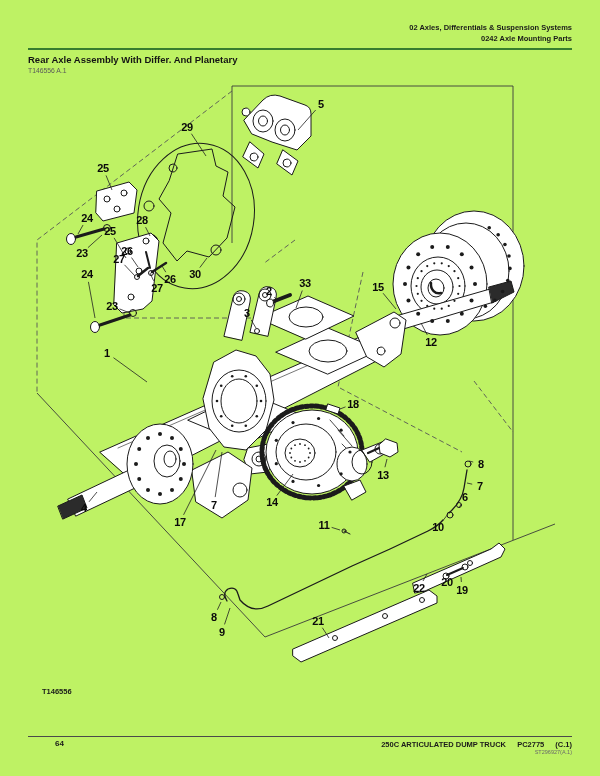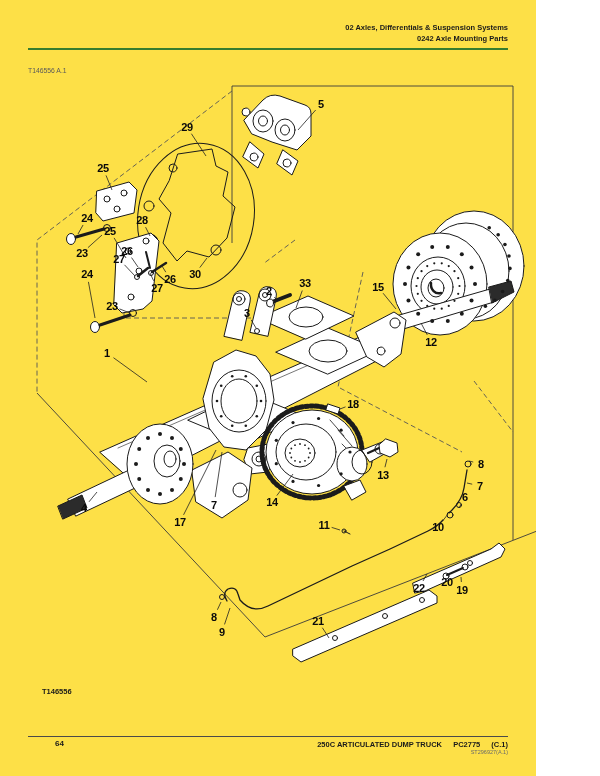--- a/index.html
+++ b/index.html
@@ -1,17 +1,17 @@
 <!DOCTYPE html>
 <html><head>
 <meta charset="utf-8">
 <style>
   html,body{margin:0;padding:0;background:#fff;}
   .page{
-    position:relative;width:536px;height:776px;background:#fde047;overflow:hidden;
+    position:relative;width:600px;height:776px;background:#bef264;overflow:hidden;
     font-family:"Liberation Sans",sans-serif;color:#111;
   }
   .hdr-right{position:absolute;top:23px;right:28px;text-align:right;font-weight:bold;font-size:7.5px;line-height:1.4;color:#1a1a1a;}
   .hdr-rule{position:absolute;left:28px;right:28px;top:48px;height:2px;}
   .page-title{position:absolute;left:28px;top:54px;font-weight:bold;font-size:9.5px;color:#141414;}
   .fig-ref{position:absolute;left:28px;top:67px;font-size:6.8px;color:#5a5a5a;}
   .fig-label{position:absolute;left:42px;top:687px;font-weight:bold;font-size:7.5px;color:#1a1a1a;}
   .ftr-rule{position:absolute;left:28px;right:28px;top:736px;height:1px;background:#4a4a4a;}
   .page-num{position:absolute;left:28px;top:739px;font-weight:bold;font-size:8px;color:#1a1a1a;padding-left:27px;}
   .ftr-right{position:absolute;right:28px;top:740px;font-weight:bold;font-size:7.5px;color:#1a1a1a;white-space:nowrap;}
@@ -30,20 +30,21 @@
 <body>
 
 <div class="page">
 
   <div class="hdr-right">
     <div>02 Axles, Differentials &amp; Suspension Systems</div>
     <div>0242 Axle Mounting Parts</div>
   </div>
   <div class="hdr-rule" id="hdr-rule" style="background: rgb(55, 125, 46);"></div>
 
+  <div class="page-title">Rear Axle Assembly With Differ. And Planetary</div>
   <div class="fig-ref">T146556 A.1</div>
 
   <div class="diagram-layer">
     <svg class="diagram" width="600" height="776" viewBox="0 0 600 776">
 
       <g stroke="#3a3a3a" stroke-width="0.9" fill="none">
         <path d="M232,86 H513 V540"></path>
         <path d="M232,86 V243"></path>
         <path d="M37,393 L265,637 L555,524"></path>
       </g>

